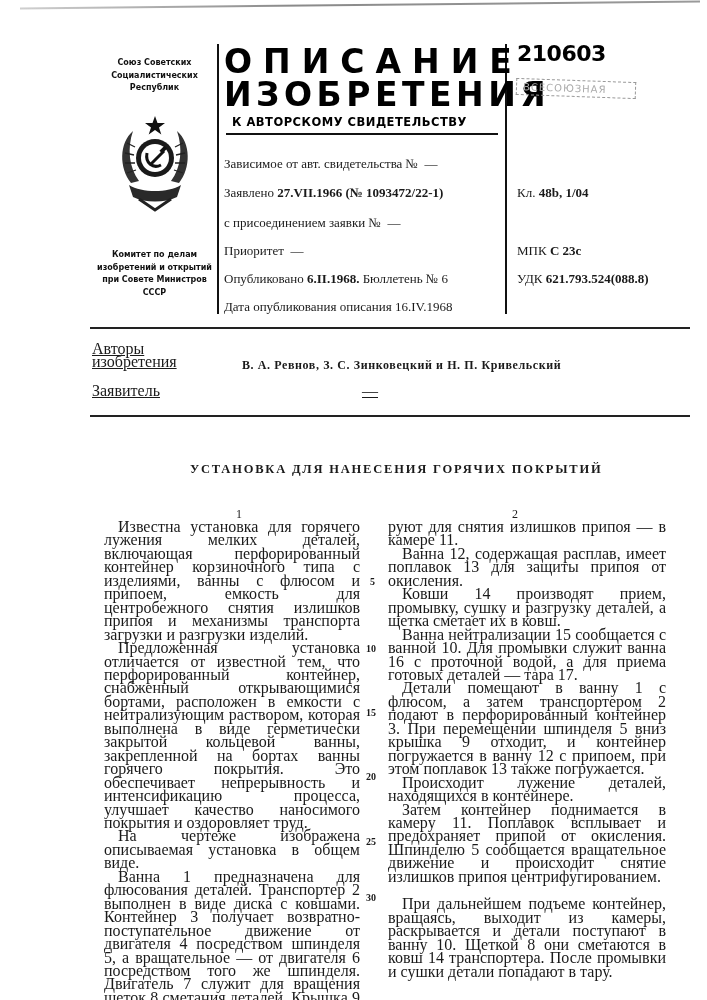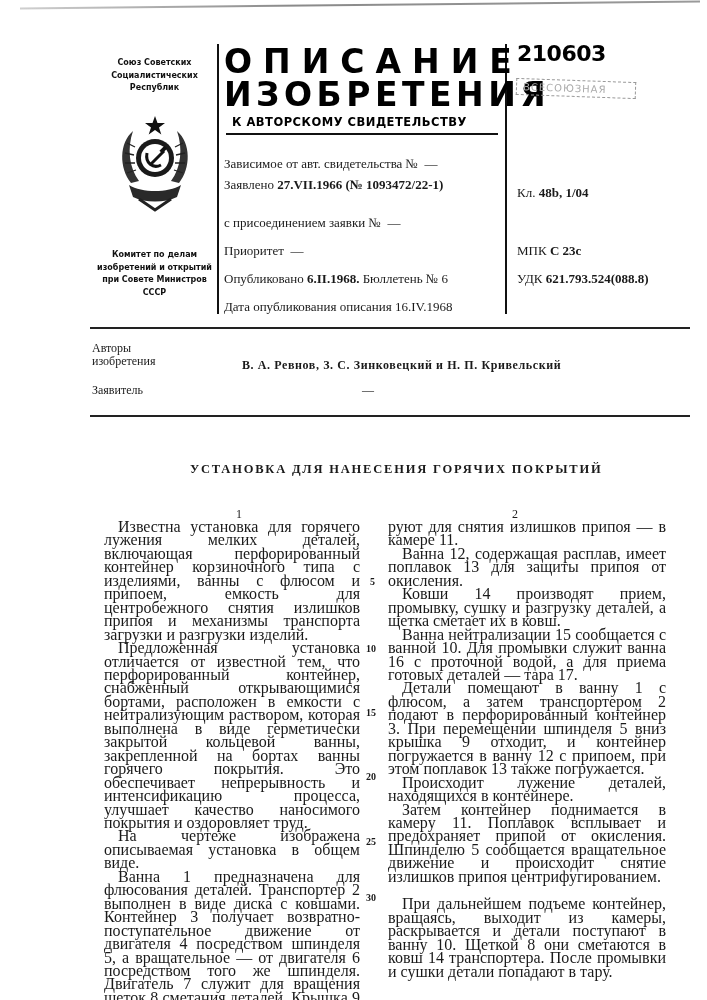--- a/index.html
+++ b/index.html
@@ -8,21 +8,21 @@
   .topline { position:absolute; left:20px; top:4px; width:680px; height:2px; background:linear-gradient(90deg,#cfcfcf,#8a8a8a 40%,#9a9a9a); transform:rotate(-0.6deg); }
   .left-org { left:92px; width:125px; text-align:center; font-family:"DejaVu Sans", sans-serif; font-weight:bold; font-size:8px; line-height:12.5px; color:#111; }
   .vline { position:absolute; background:#111; width:2px; }
   .title-big { font-family:"DejaVu Sans", sans-serif; font-weight:bold; font-size:33px; color:#000; letter-spacing:11px; line-height:34px; white-space:nowrap; }
   .subtitle { font-family:"DejaVu Sans", sans-serif; font-weight:bold; font-size:11.5px; color:#000; letter-spacing:0.5px; white-space:nowrap; }
   .number { font-family:"DejaVu Sans", sans-serif; font-weight:bold; font-size:22px; color:#000; letter-spacing:-0.5px;text-align:center; }
   .stamp { border:1px dashed #999; color:#aaa; font-size:10px; padding:2px 6px; transform:rotate(2deg); font-family:"DejaVu Sans", sans-serif; letter-spacing:1px; }
   .meta { font-size:13px; line-height:14px; white-space:nowrap; }
   .meta b { font-weight:bold; }
   .hr { position:absolute; height:2px; background:#222; }
-  .label { font-size:12px; line-height:13px; }
+  .label { font-size:16px; line-height:13px;text-decoration:underline; }
   .authors { font-size:12px; font-weight:bold; letter-spacing:0.6px; }
   .doc-title { font-size:12.5px; font-weight:bold; letter-spacing:1.8px; white-space:nowrap; }
   .col { position:absolute; font-size:16px; line-height:13.45px; text-align:justify; }
   .col p { margin:0; text-indent:14px; }
   .col p.cont { text-indent:0; }
   .colnum { font-size:12px; }
   .lnum { position:absolute; left:370px; font-size:10px; font-weight:bold; font-family:"Liberation Serif", serif; }
 </style>
 </head>
 <body>
@@ -68,21 +68,21 @@
 <div class="abs title-big" style="left:224px; top:78px; letter-spacing:4.5px;">ИЗОБРЕТЕНИЯ</div>
 <div class="abs subtitle" style="left:232px; top:115px;">К АВТОРСКОМУ СВИДЕТЕЛЬСТВУ</div>
 <div class="abs" style="left:226px; top:133px; width:272px; height:1.5px; background:#111;"></div>
 
 <div class="abs number" style="left:517px; top:41px;">210603</div>
 <div class="abs stamp" style="left:516px; top:80px; width:106px;">ВСЕСОЮЗНАЯ</div>
 
 <div class="abs meta" style="left:224px; top:157px;">
   <span>Зависимое от авт. свидетельства №</span>&nbsp;&nbsp;<span>—</span>
 </div>
-<div class="abs meta" style="left:224px; top:178px;">
+<div class="abs meta" style="left:224px; top:186px;">
   <span>Заявлено</span>
   <b>27.VII.1966</b>
   <b>(№ 1093472/22-1)</b>
 </div>
 <div class="abs meta" style="left:224px; top:216px;">
   <span>с присоединением заявки №</span>&nbsp;&nbsp;<span>—</span>
 </div>
 <div class="abs meta" style="left:224px; top:244px;">
   <span>Приоритет</span>&nbsp;&nbsp;<span>—</span>
 </div>

